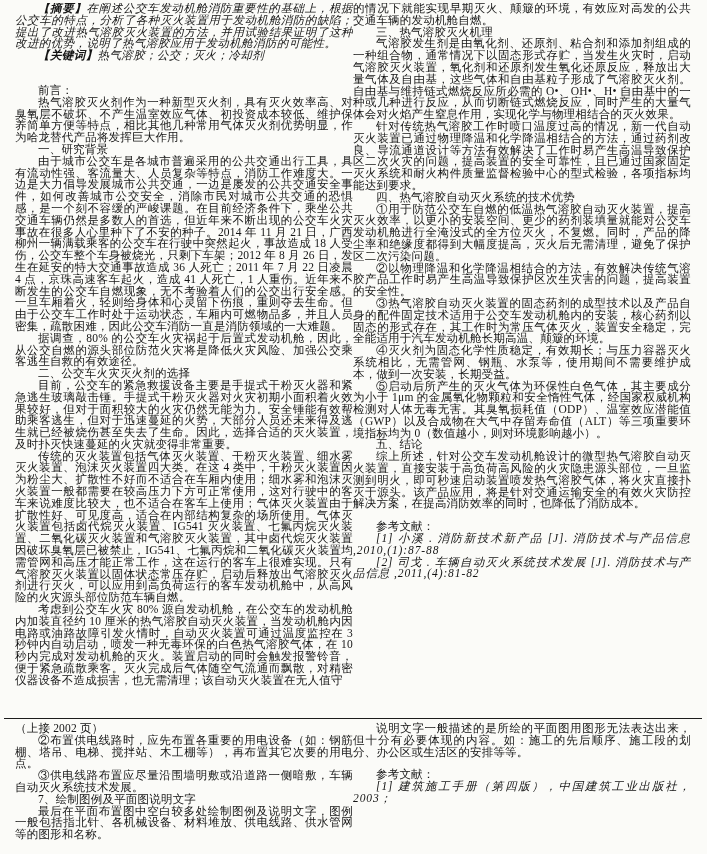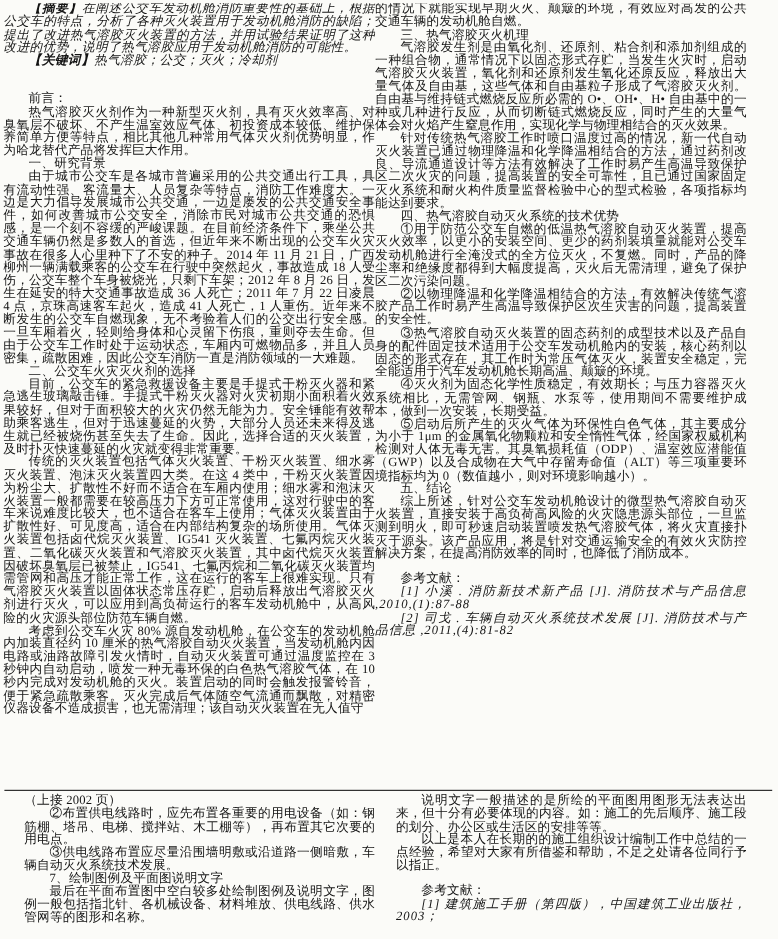--- a/index.html
+++ b/index.html
@@ -6,26 +6,26 @@
   body {
     width: 707px; height: 854px;
     background: #fbfbf8;
     color: #141414;
     font-family: "Liberation Serif", "DejaVu Serif", serif;
     overflow: hidden;
   }
   .page { position: relative; width: 707px; height: 854px; }
   .columns {
     display: flex; 
-    padding: 3px 6px 0 3px;
+    padding: 3px 6px 0 15px;
     box-sizing: border-box;
   }
   .col { width: 338px; }
   .col-main { height: 712px; overflow: hidden; }
-  .col-cont { padding-top: 8px; margin-left: 19px; }
+  .col-cont { padding-top: 8px; }
   .para {
     margin: 0;
     font-size: 11.5px;
     line-height: 11.8px;
     text-align: justify;
     text-indent: 2em;
     letter-spacing: 0.2px;
   }
   .noindent { text-indent: 0; }
   .heading { font-weight: normal; }
@@ -51,20 +51,21 @@
 
     <div class="col">
       <div class="col-main">
         <p class="para kai"><span class="lbl">【摘要】</span><span>在阐述公交车发动机舱消防重要性的基础上，根据公交车的特点，分析了各种灭火装置用于发动机舱消防的缺陷；提出了改进热气溶胶灭火装置的方法，并用试验结果证明了这种改进的优势，说明了热气溶胶应用于发动机舱消防的可能性。</span></p>
         <p class="para kai"><span class="lbl">【关键词】</span><span>热气溶胶；公交；灭火；冷却剂</span></p>
         <div class="gap-lg"></div>
         <p class="para heading">前言：</p>
         <p class="para">热气溶胶灭火剂作为一种新型灭火剂，具有灭火效率高、对臭氧层不破坏、不产生温室效应气体、初投资成本较低、维护保养简单方便等特点，相比其他几种常用气体灭火剂优势明显，作为哈龙替代产品将发挥巨大作用。</p>
         <p class="para heading">一、研究背景</p>
         <p class="para">由于城市公交车是各城市普遍采用的公共交通出行工具，具有流动性强、客流量大、人员复杂等特点，消防工作难度大。一边是大力倡导发展城市公共交通，一边是屡发的公共交通安全事件，如何改善城市公交安全，消除市民对城市公共交通的恐惧感，是一个刻不容缓的严峻课题。在目前经济条件下，乘坐公共交通车辆仍然是多数人的首选，但近年来不断出现的公交车火灾事故在很多人心里种下了不安的种子。2014 年 11 月 21 日，广西柳州一辆满载乘客的公交车在行驶中突然起火，事故造成 18 人受伤，公交车整个车身被烧光，只剩下车架；2012 年 8 月 26 日，发生在延安的特大交通事故造成 36 人死亡；2011 年 7 月 22 日凌晨 4 点，京珠高速客车起火，造成 41 人死亡，1 人重伤。近年来不断发生的公交车自燃现象，无不考验着人们的公交出行安全感。一旦车厢着火，轻则给身体和心灵留下伤痕，重则夺去生命。但由于公交车工作时处于运动状态，车厢内可燃物品多，并且人员密集，疏散困难，因此公交车消防一直是消防领域的一大难题。</p>
+        <p class="para">据调查，80% 的公交车火灾祸起于后置式发动机舱，因此，从公交自燃的源头部位防范火灾将是降低火灾风险、加强公交乘客逃生自救的有效途径。</p>
         <p class="para heading">二、公交车火灾灭火剂的选择</p>
         <p class="para">目前，公交车的紧急救援设备主要是手提式干粉灭火器和紧急逃生玻璃敲击锤。手提式干粉灭火器对火灾初期小面积着火效果较好，但对于面积较大的火灾仍然无能为力。安全锤能有效帮助乘客逃生，但对于迅速蔓延的火势，大部分人员还未来得及逃生就已经被烧伤甚至失去了生命。因此，选择合适的灭火装置，及时扑灭快速蔓延的火灾就变得非常重要。</p>
         <p class="para">传统的灭火装置包括气体灭火装置、干粉灭火装置、细水雾灭火装置、泡沫灭火装置四大类。在这 4 类中，干粉灭火装置因为粉尘大、扩散性不好而不适合在车厢内使用；细水雾和泡沫灭火装置一般都需要在较高压力下方可正常使用，这对行驶中的客车来说难度比较大，也不适合在客车上使用；气体灭火装置由于扩散性好、可见度高，适合在内部结构复杂的场所使用。气体灭火装置包括卤代烷灭火装置、IG541 灭火装置、七氟丙烷灭火装置、二氧化碳灭火装置和气溶胶灭火装置，其中卤代烷灭火装置因破坏臭氧层已被禁止，IG541、七氟丙烷和二氧化碳灭火装置均需管网和高压才能正常工作，这在运行的客车上很难实现。只有气溶胶灭火装置以固体状态常压存贮，启动后释放出气溶胶灭火剂进行灭火，可以应用到高负荷运行的客车发动机舱中，从高风险的火灾源头部位防范车辆自燃。</p>
         <p class="para">考虑到公交车火灾 80% 源自发动机舱，在公交车的发动机舱内加装直径约 10 厘米的热气溶胶自动灭火装置，当发动机舱内因电路或油路故障引发火情时，自动灭火装置可通过温度监控在 3 秒钟内自动启动，喷发一种无毒环保的白色热气溶胶气体，在 10 秒内完成对发动机舱的灭火。装置启动的同时会触发报警铃音，便于紧急疏散乘客。灭火完成后气体随空气流通而飘散，对精密仪器设备不造成损害，也无需清理；该自动灭火装置在无人值守</p>
       </div>
       <div class="col-cont">
         <p class="para noindent">（上接 2002 页）</p>
         <p class="para">②布置供电线路时，应先布置各重要的用电设备（如：钢筋棚、塔吊、电梯、搅拌站、木工棚等），再布置其它次要的用电点。</p>
         <p class="para">③供电线路布置应尽量沿围墙明敷或沿道路一侧暗敷，车辆自动灭火系统技术发展。</p>
         <p class="para">7、绘制图例及平面图说明文字</p>
@@ -86,21 +87,20 @@
         <p class="para">⑤启动后所产生的灭火气体为环保性白色气体，其主要成分为小于 1μm 的金属氧化物颗粒和安全惰性气体，经国家权威机构检测对人体无毒无害。其臭氧损耗值（ODP）、温室效应潜能值（GWP）以及合成物在大气中存留寿命值（ALT）等三项重要环境指标均为 0（数值越小，则对环境影响越小）。</p>
         <p class="para heading">五、结论</p>
         <p class="para">综上所述，针对公交车发动机舱设计的微型热气溶胶自动灭火装置，直接安装于高负荷高风险的火灾隐患源头部位，一旦监测到明火，即可秒速启动装置喷发热气溶胶气体，将火灾直接扑灭于源头。该产品应用，将是针对交通运输安全的有效火灾防控解决方案，在提高消防效率的同时，也降低了消防成本。</p>
         <div class="gap-sm"></div>
         <p class="para heading">参考文献：</p>
         <p class="para ref">[1] 小溪 . 消防新技术新产品 [J]. 消防技术与产品信息 ,2010,(1):87-88</p>
         <p class="para ref">[2] 司戈 . 车辆自动灭火系统技术发展 [J]. 消防技术与产品信息 ,2011,(4):81-82</p>
       </div>
       <div class="col-cont">
         <p class="para">说明文字一般描述的是所绘的平面图用图形无法表达出来，但十分有必要体现的内容。如：施工的先后顺序、施工段的划分、办公区或生活区的安排等等。</p>
-        <p class="para">以上是本人在长期的的施工组织设计编制工作中总结的一点经验，希望对大家有所借鉴和帮助，不足之处请各位同行予以指正。</p>
         <div class="gap-sm"></div>
         <p class="para heading">参考文献：</p>
         <p class="para ref">[1] 建筑施工手册（第四版），中国建筑工业出版社，2003；</p>
       </div>
     </div>
 
   </div>
 
   <hr class="page-rule">
 </div>

